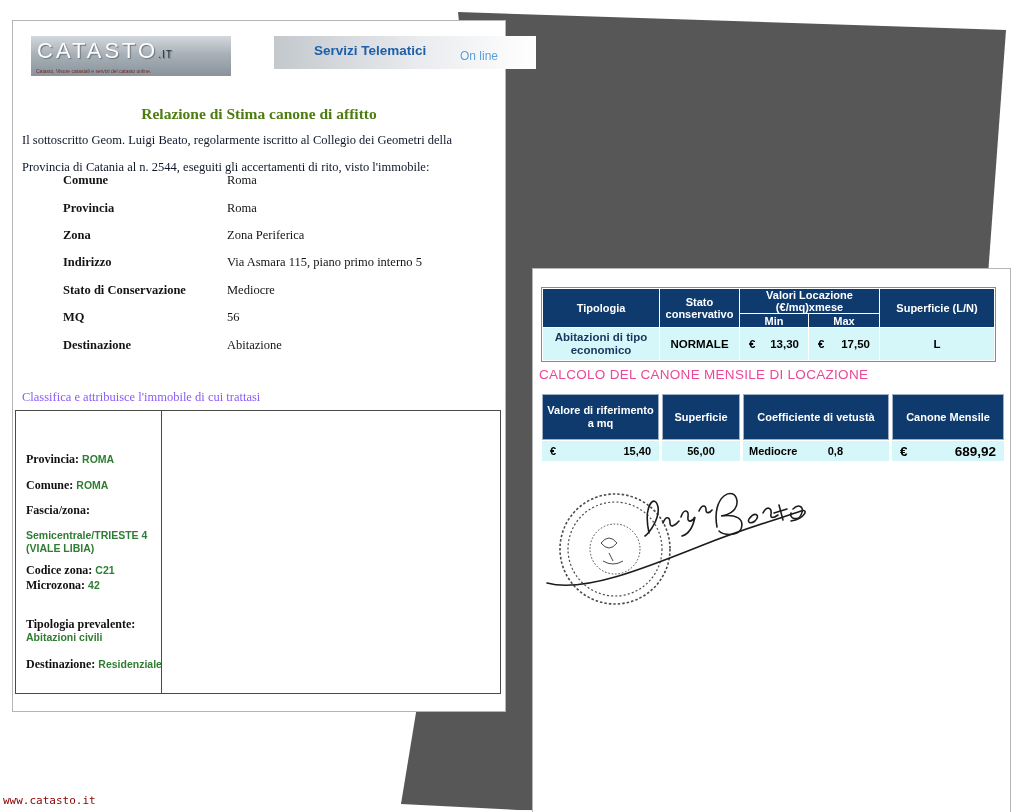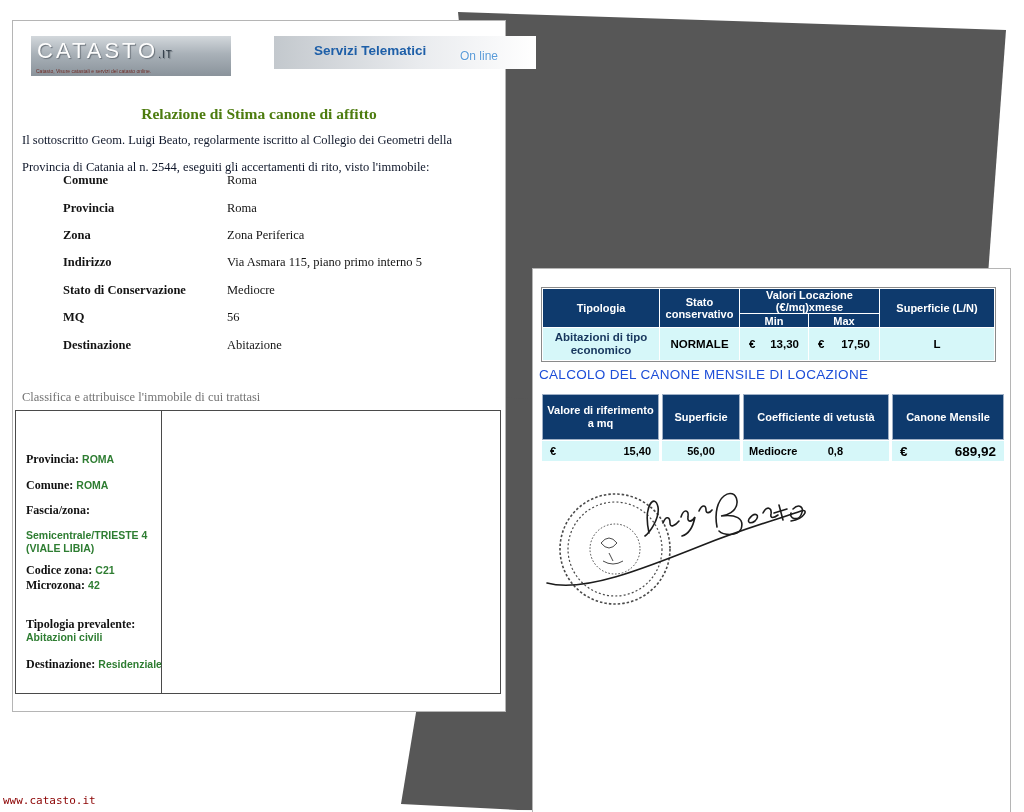--- a/index.html
+++ b/index.html
@@ -25,21 +25,21 @@
   .online{position:absolute;left:186px;top:13px;color:#5a9bd8;font-size:12px;
     text-shadow:0 0 2px #fff,0 0 2px #fff;}
   .report-title{position:absolute;top:84px;left:0;width:100%;text-align:center;color:#4d7c0f;
     font-family:"Liberation Serif",serif;font-weight:bold;font-size:15.5px;}
   .intro{position:absolute;top:106px;left:9px;width:470px;font-family:"Liberation Serif",serif;
     font-size:12.5px;line-height:27px;color:#0f172a;}
   .frow{position:absolute;left:2px;width:470px;font-family:"Liberation Serif",serif;
     font-size:12.5px;color:#141414;margin-left:48px;}
   .frow .lab{display:inline-block;width:164px;font-weight:bold;}
   .classification{position:absolute;top:369px;left:9px;font-family:"Liberation Serif",serif;
-    font-size:12.5px;color:#737373;}
+    font-size:12.5px;color:#8b5cf6;}
   .zone-box{position:absolute;left:2px;top:389px;width:486px;height:284px;border:1px solid #4a4a4a;box-sizing:border-box;}
   .zone-left{position:absolute;left:0;top:0;width:146px;height:100%;border-right:1px solid #4a4a4a;box-sizing:border-box;}
   .zrow{position:absolute;left:10px;width:132px;font-family:"Liberation Serif",serif;
     font-size:12px;font-weight:bold;color:#111;line-height:13px;}
   .zrow .zval{font-family:"Liberation Sans",sans-serif;font-size:10.5px;font-weight:bold;color:#2e7d32;}
 
   
   .t1,.t2{border-collapse:separate;table-layout:fixed;}
   .t1{border-spacing:1px;position:absolute;left:8px;top:18px;border:1px solid #8a8a8a;}
   .t1 td{background:#0e3a6d;color:#fff;font-size:11px;font-weight:bold;text-align:center;
@@ -47,21 +47,21 @@
   .t1 tr.data td{background:#d6f7f9;color:#000;height:32px;font-size:11.5px;}
   .t1 tr.data td.tip{color:#17365d;line-height:13px;}
   .t2{border-spacing:3px 1px;position:absolute;left:6px;top:124px;}
   .t2 td.h{background:#0e3a6d;color:#fff;font-size:11px;font-weight:bold;text-align:center;
     vertical-align:middle;height:42px;border:1px solid #9fb0c6;line-height:13px;}
   .t2 td.d{background:#d6f7f9;color:#000;height:18px;font-size:11px;font-weight:bold;vertical-align:middle;}
   .money{display:flex;justify-content:space-between;padding:0 7px;}
   .coeff{display:flex;padding:0 5px;}
   .coeff .cv{margin-left:auto;margin-right:40px;}
   .big{font-size:13.5px;}
-  .calc-heading{position:absolute;left:6px;top:98px;font-size:13.5px;color:#1d4ed8;letter-spacing:.3px;}
+  .calc-heading{position:absolute;left:6px;top:98px;font-size:13.5px;color:#ec4899;letter-spacing:.3px;}
   .sig{position:absolute;left:10px;top:192px;}
 
   .footer-url{position:absolute;left:3px;top:794px;font-family:"DejaVu Sans Mono",monospace;
     font-size:11px;color:#8b0000;}
 </style>
 </head>
 <body>
 
 <div class="shape" id="shape-top"></div>
 <div class="shape" id="shape-bottom"></div>

